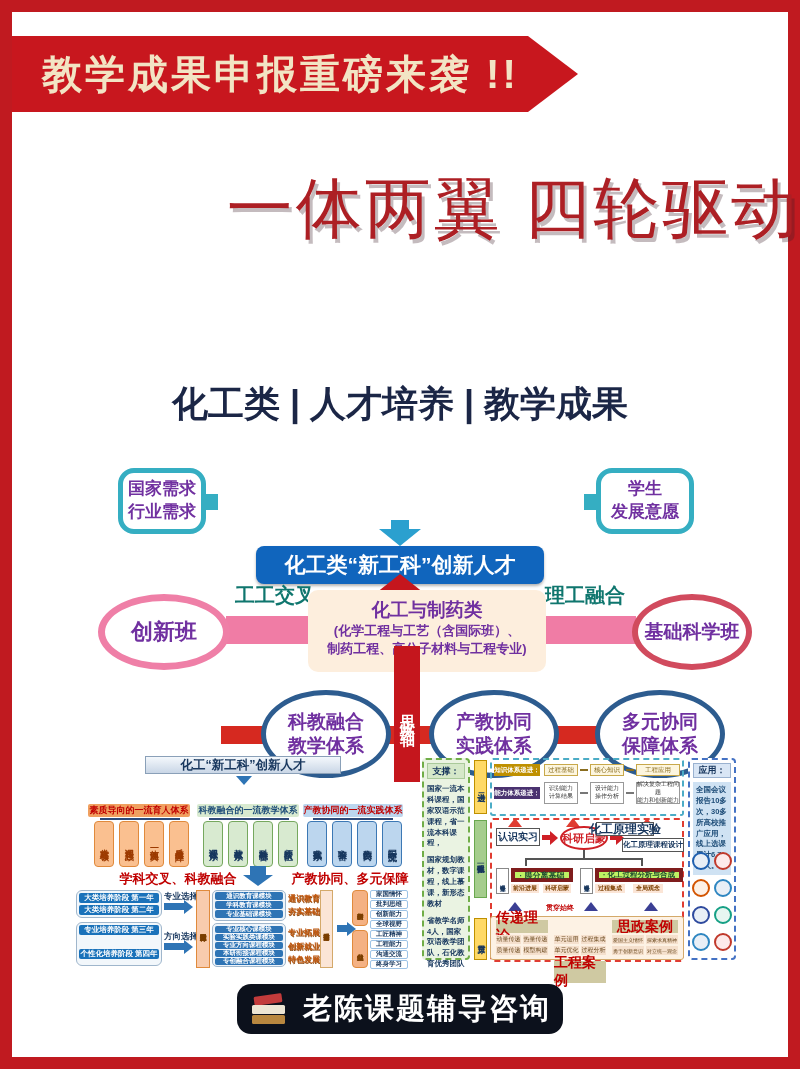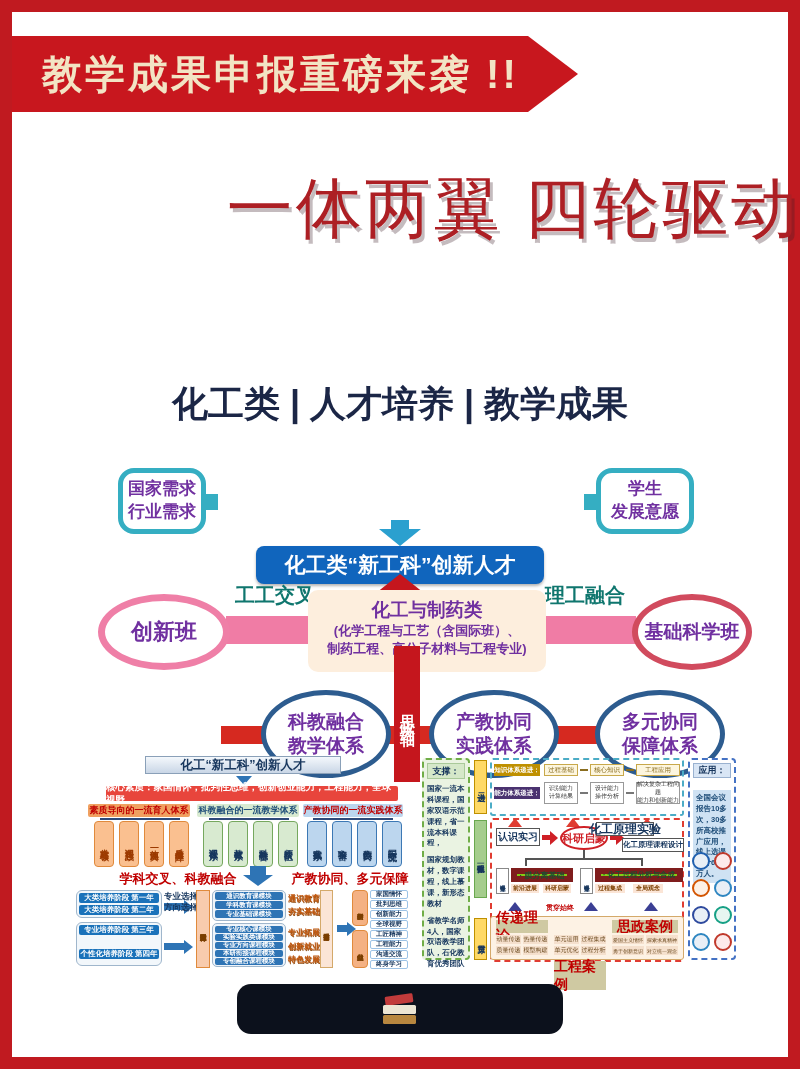--- a/index.html
+++ b/index.html
@@ -76,33 +76,33 @@
           align-items:center;justify-content:center}
   .achain{background:#fff;border:1px solid #999;color:#333;font-size:6px;display:flex;align-items:center;
           justify-content:center;text-align:center;white-space:pre-line;line-height:1.3}
   .cdash{background:#8a6d1f}
   .wbox{background:#fff;border:1.5px solid #555;color:#17365d;font-weight:900;display:flex;
         align-items:center;justify-content:center;white-space:nowrap}
   .corecourse{background:#fff;border:2px solid #cf2026;border-radius:50%;color:#cf2026;font-weight:900;
               font-size:11px;display:flex;align-items:center;justify-content:center}
   .tline{background:#555}
   .protag{background:#fff;border:1px solid #888;color:#17365d;font-size:5.5px;font-weight:700}
-  .probox{background:#84cc16;border:6px solid #7f1d1d;color:#1f4e2f;font-weight:900;display:flex;
+  .probox{background:#bef264;border:4px solid #7f1d1d;color:#1f4e2f;font-weight:900;display:flex;
           align-items:center;justify-content:center;white-space:nowrap}
   .prosub{background:#fbe5d6;color:#7b3f00;font-size:6px;font-weight:700;display:flex;align-items:center;
           justify-content:center;white-space:nowrap}
   .caseswrap{background:#fdf2e4;border:1px solid #d4a96a;border-radius:3px}
   .casetitle{background:#cfc9a2;color:#c00000;font-weight:900;font-size:14px;display:flex;
              align-items:center;justify-content:center}
   .casesub{background:#f5e0cd;color:#6b4a1f;font-size:6px;display:flex;align-items:center;
            justify-content:center;white-space:nowrap}
   .through{color:#c00000;font-weight:900;font-size:7px;text-align:center}
   .applywrap{border:2px dashed #4472c4;border-radius:4px;background:#fff;padding:3px}
   .ap-title{background:#d9e6f5;border:1px solid #9ab2d0;color:#17365d;font-weight:900;font-size:9px;
-            display:flex;align-items:center;justify-content:center;height:13px;margin-bottom:12px}
+            display:flex;align-items:center;justify-content:center;height:13px;margin-bottom:4px}
   .ap-text{background:#cfe2f3;color:#1f4e79;font-weight:800;font-size:7.5px;line-height:1.45;padding:3px}
   .badge{border-radius:50%;background:#e9eff6}
   .pill{background:#0c111c;border-radius:14px;display:flex;align-items:center;justify-content:center;
         gap:14px;color:#fff;font-weight:900;font-size:29px;letter-spacing:2px}
   .bookicon{position:relative;width:40px;height:34px}
   .book{position:absolute;border-radius:1.5px}
 </style>
 </head>
 <body>
 
@@ -158,21 +158,20 @@
   <div class="abs redbar" style="left:555px;top:726px;width:44px;height:18px"></div>
   <div class="abs sysell" style="left:261px;top:690px;width:130px;height:88px">科教融合
 教学体系</div>
   <div class="abs sysell" style="left:429px;top:690px;width:130px;height:88px">产教协同
 实践体系</div>
   <div class="abs sysell" style="left:595px;top:690px;width:130px;height:88px">多元协同
 保障体系</div>
 
   <div class="abs lp-header" style="left:145px;top:756px;width:196px;height:18px">化工“新工科”创新人才</div>
   <div class="abs" style="left:236px;top:776px;width:0;height:0;border-left:8px solid transparent;border-right:8px solid transparent;border-top:9px solid #2e74b5"></div>
-  <div class="abs corebar" style="left:106px;top:786px;width:292px;height:15px">核心素质：家国情怀，批判性思维，创新创业能力，工程能力，全球视野</div>
 
   <div class="abs branch b1" style="left:88px;top:804px;width:102px;height:13px">素质导向的一流育人体系</div>
   <div class="abs branch b2" style="left:197px;top:804px;width:102px;height:13px">科教融合的一流教学体系</div>
   <div class="abs branch b3" style="left:303px;top:804px;width:100px;height:13px">产教协同的一流实践体系</div>
   <div class="abs bline" style="left:100px;top:818px;width:80px;height:1.5px"></div>
   <div class="abs bline" style="left:209px;top:818px;width:80px;height:1.5px"></div>
   <div class="abs bline" style="left:313px;top:818px;width:80px;height:1.5px"></div>
 
   <div class="abs vtx vitem i1" style="left:94px;top:821px;width:20px;height:46px">党建引领</div>
   <div class="abs vtx vitem i1" style="left:119px;top:821px;width:20px;height:46px">课程思政</div>
@@ -194,21 +193,21 @@
 
   <div class="abs stagewrap" style="left:76px;top:890px;width:86px;height:28px"></div>
   <div class="abs stage" style="left:79px;top:893px;width:80px;height:10px">大类培养阶段  第一年</div>
   <div class="abs stage" style="left:79px;top:905px;width:80px;height:10px">大类培养阶段  第二年</div>
   <div class="abs stagewrap" style="left:76px;top:922px;width:86px;height:44px"></div>
   <div class="abs stage" style="left:79px;top:925px;width:80px;height:10px">专业培养阶段  第三年</div>
   <div class="abs stage" style="left:79px;top:949px;width:80px;height:10px">个性化培养阶段  第四年</div>
 
   <div class="abs sel" style="left:164px;top:891px;width:34px">专业选择</div>
   <div class="abs harrow" style="left:164px;top:903px;width:20px;height:7px"></div>
-  <div class="abs sel" style="left:164px;top:902px;width:34px">方向选择</div>
+  <div class="abs sel" style="left:164px;top:931px;width:34px">方向选择</div>
   <div class="abs harrow" style="left:164px;top:943px;width:20px;height:7px"></div>
 
   <div class="abs vtx strip-orange" style="left:196px;top:890px;width:14px;height:78px">课程思政贯穿育人全过程</div>
 
   <div class="abs modgroup" style="left:212px;top:890px;width:74px;height:31px"></div>
   <div class="abs mod" style="left:215px;top:892px;width:68px;height:8px">通识教育课模块</div>
   <div class="abs mod" style="left:215px;top:901px;width:68px;height:8px">学科教育课模块</div>
   <div class="abs mod" style="left:215px;top:910px;width:68px;height:8px">专业基础课模块</div>
   <div class="abs modgroup" style="left:212px;top:923px;width:74px;height:44px"></div>
   <div class="abs mod" style="left:215px;top:926px;width:68px;height:7px">专业核心课模块</div>
@@ -300,21 +299,21 @@
 
   <div class="abs vtx ystrip" style="left:474px;top:918px;width:13px;height:42px">三贯穿</div>
   <div class="abs caseswrap" style="left:490px;top:916px;width:194px;height:44px"></div>
 
   <div class="abs casetitle" style="left:496px;top:920px;width:52px;height:13px">传递理论</div>
   <div class="abs casesub" style="left:496px;top:935px;width:25px;height:9px">动量传递</div>
   <div class="abs casesub" style="left:523px;top:935px;width:25px;height:9px">热量传递</div>
   <div class="abs casesub" style="left:496px;top:946px;width:25px;height:9px">质量传递</div>
   <div class="abs casesub" style="left:523px;top:946px;width:25px;height:9px">模型构建</div>
 
-  <div class="abs casetitle" style="left:554px;top:961px;width:52px;height:29px">工程案例</div>
+  <div class="abs casetitle" style="left:554px;top:961px;width:52px;height:22px">工程案例</div>
   <div class="abs casesub" style="left:554px;top:935px;width:25px;height:9px">单元运用</div>
   <div class="abs casesub" style="left:581px;top:935px;width:25px;height:9px">过程集成</div>
   <div class="abs casesub" style="left:554px;top:946px;width:25px;height:9px">单元优化</div>
   <div class="abs casesub" style="left:581px;top:946px;width:25px;height:9px">过程分析</div>
 
   <div class="abs casetitle" style="left:612px;top:920px;width:66px;height:13px">思政案例</div>
   <div class="abs casesub" style="left:612px;top:935px;width:32px;height:9px;font-size:5px">爱国主义情怀</div>
   <div class="abs casesub" style="left:646px;top:935px;width:32px;height:9px;font-size:5px">探索求真精神</div>
   <div class="abs casesub" style="left:612px;top:946px;width:32px;height:9px;font-size:5px">勇于创新意识</div>
   <div class="abs casesub" style="left:646px;top:946px;width:32px;height:9px;font-size:5px">对立统一观念</div>
@@ -331,15 +330,16 @@
   <div class="abs badge" style="left:714px;top:906px;width:18px;height:18px;border:2.5px solid #16a085;background:#e7f6f1"></div>
   <div class="abs badge" style="left:692px;top:933px;width:18px;height:18px;border:2.5px solid #2e86c1"></div>
   <div class="abs badge" style="left:714px;top:933px;width:18px;height:18px;border:2.5px solid #c0392b;background:#fdeaea"></div>
 
   <div class="abs pill" style="left:237px;top:984px;width:326px;height:50px">
     <span class="bookicon">
       <span class="book" style="left:5px;top:3px;width:28px;height:9px;background:#c23b3b;transform:rotate(-8deg)"></span>
       <span class="book" style="left:3px;top:13px;width:33px;height:9px;background:#ece5d3"></span>
       <span class="book" style="left:3px;top:23px;width:33px;height:9px;background:#b8873f"></span>
     </span>
+    <span>老陈课题辅导咨询</span>
   </div>
 
 </div>
 
 </body></html>

